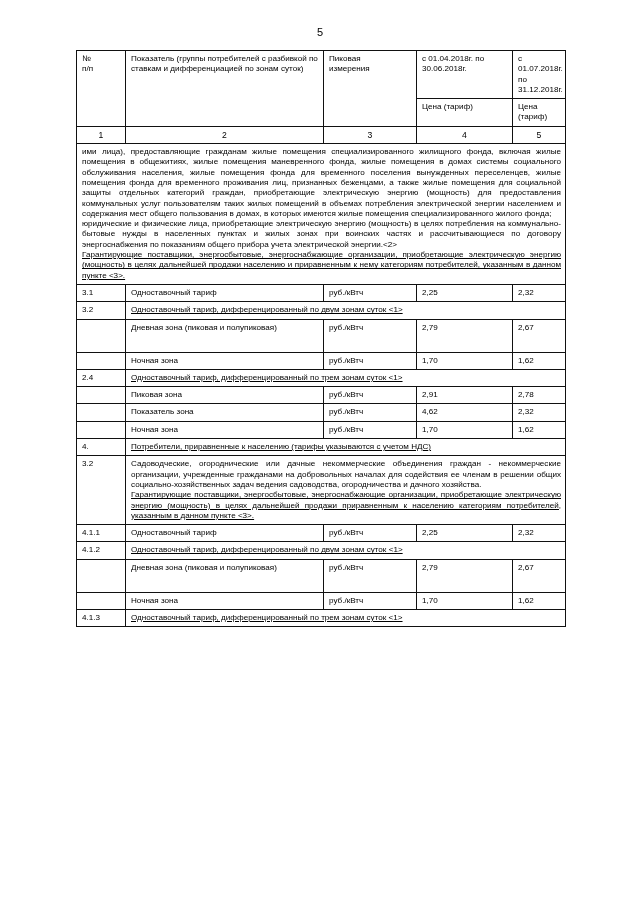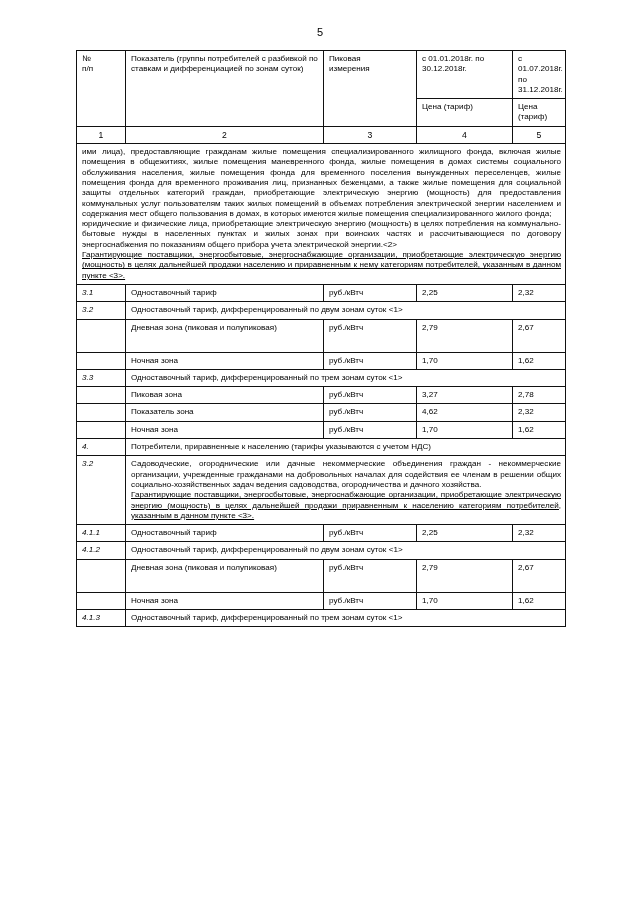--- a/index.html
+++ b/index.html
@@ -92,21 +92,20 @@
     text-align-last: left;
     text-decoration: underline;
   }
 
   .idx {
     text-align: left;
     vertical-align: top;
     font-size: 8.4px;
     padding-top: 4px;
     padding-left: 6px;
-    font-style: italic;
   }
 
   .label-cell {
     vertical-align: top;
     padding-top: 4px;
   }
 
   .label-justify {
     text-align: justify;
     text-align-last: left;
@@ -116,20 +115,21 @@
   .price-cell {
     vertical-align: top;
     padding-top: 4px;
     white-space: nowrap;
     margin-left: 39px;
   }
 
   .span-cell {
     vertical-align: top;
     padding-top: 4px;
+    text-decoration: underline;
   }
 
   .row-tall td { height: 26px; }
 </style>
 </head>
 <body>
 
 <div class="page">
 
   <div class="page-number">5</div>
@@ -147,21 +147,21 @@
       <tr>
         <td class="head-cell" rowspan="2">
           <span>№</span><br>
           <span>п/п</span>
         </td>
         <td class="head-cell" rowspan="2">Показатель (группы потребителей с разбивкой по ставкам и дифференциацией по зонам суток)</td>
         <td class="head-cell" rowspan="2">
           <span>Пиковая</span><br>
           <span>измерения</span>
         </td>
-        <td class="head-cell">с 01.01.2018г. по 30.12.2018г.</td>
+        <td class="head-cell">с 01.04.2018г. по 30.06.2018г.</td>
         <td class="head-cell">с 01.07.2018г. по 31.12.2018г.</td>
       </tr>
       <tr>
         <td class="head-cell">Цена (тариф)</td>
         <td class="head-cell">Цена (тариф)</td>
       </tr>
 
       <tr class="numrow">
         <td>1</td>
         <td>2</td>
@@ -201,29 +201,29 @@
 
       <tr>
         <td class="idx"></td>
         <td class="label-cell">Ночная зона</td>
         <td class="unit-cell">руб./кВтч</td>
         <td class="price-cell">1,70</td>
         <td class="price-cell">1,62</td>
       </tr>
 
       <tr>
-        <td class="idx">3.3</td>
+        <td class="idx">2.4</td>
         <td colspan="4" class="span-cell">Одноставочный тариф, дифференцированный по трем зонам суток &lt;1&gt;</td>
       </tr>
 
       <tr>
         <td class="idx"></td>
         <td class="label-cell">Пиковая зона</td>
         <td class="unit-cell">руб./кВтч</td>
-        <td class="price-cell">3,27</td>
+        <td class="price-cell">2,91</td>
         <td class="price-cell">2,78</td>
       </tr>
 
       <tr>
         <td class="idx"></td>
         <td class="label-cell">Показатель зона</td>
         <td class="unit-cell">руб./кВтч</td>
         <td class="price-cell">4,62</td>
         <td class="price-cell">2,32</td>
       </tr>

